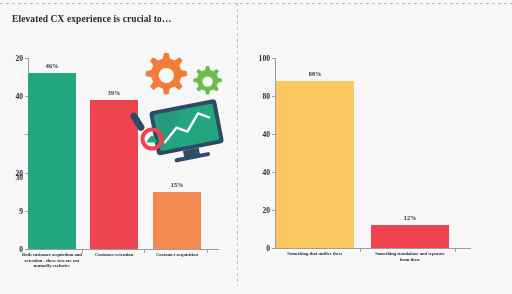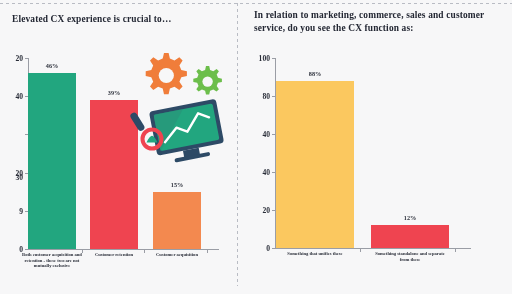--- a/index.html
+++ b/index.html
@@ -118,21 +118,20 @@
         <g>
           <rect x="8" y="62" width="7" height="20" rx="3.4" fill="#2d4a66" transform="rotate(-32 11 72)"></rect>
           <circle cx="26" cy="89" r="9.5" fill="none" stroke="#ef4450" stroke-width="4"></circle>
           <path d="M20.5 92.5c2-4.5 4-6.8 5.5-6.8s3.5 2.3 5.5 6.8z" fill="#22a67f"></path>
         </g>
       </svg>
     </div>
   </div>
 
   <div class="panel panel-right">
-    <div class="ptitle">In relation to marketing, commerce, sales and customer service, do you see the CX function as:</div>
 
     <div class="plot" id="plot-right" style="left:0;top:0;width:274px;height:286px;">
         <div class="axis-line" style="left: 37px; top: 58px; width: 1px; height: 190px;"></div>
         <div class="axis-line" style="left: 37px; top: 248px; width: 196px; height: 1px;"></div>
         <div class="tick" style="left: 34px; top: 248px;"></div>
         <div class="ylab" style="left: 11px; top: 248px; width: 21px;">0</div>
         <div class="tick" style="left: 34px; top: 210px;"></div>
         <div class="ylab" style="left: 11px; top: 210px; width: 21px;">20</div>
         <div class="tick" style="left: 34px; top: 172px;"></div>
         <div class="ylab" style="left: 11px; top: 172px; width: 21px;">40</div>

